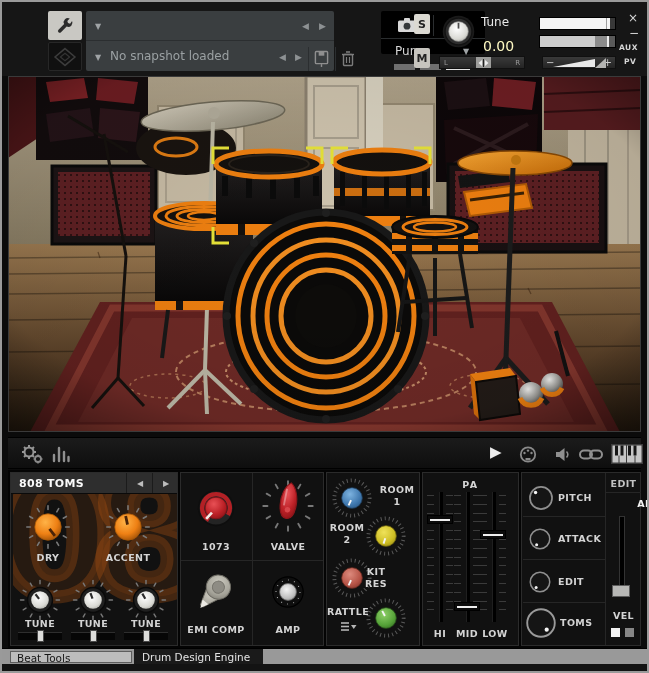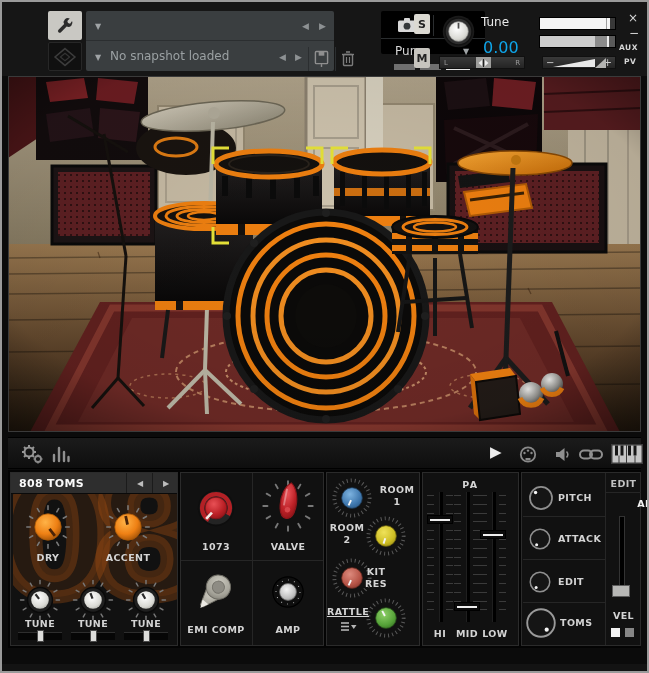--- a/index.html
+++ b/index.html
@@ -20,21 +20,21 @@
   .navarr{position:absolute;font-size:9px;color:#8d9193;}
   .vsep{position:absolute;width:1px;background:#2b2e30;}
   .pblock{left:336px;top:9px;width:104px;height:43px;background:#000000;border-radius:2px;margin-left:43px;}
   .pbrow1{position:absolute;left:0;top:0;width:100%;height:28px;border-bottom:1px solid #2a2d2f;box-sizing:border-box;}
   .purgetxt{position:absolute;left:14px;top:33px;font-size:12px;color:#d6d6d6;}
   .mbar{position:absolute;height:6px;width:21px;top:53px;background:#6f6f6f;}
   .smbtn{width:16px;height:20px;font-size:11px;font-weight:bold;color:#222;border-radius:2px;}
   .sbtn{left:412px;top:12px;background:#dbd9d2;}
   .mbtn{left:412px;top:46px;background:#c7c5bf;}
   .tunelbl{left:479px;top:13px;font-size:12px;color:#eaeaea;}
-  .tuneval{left:481px;top:36px;font-size:16px;color:#0ea5e9;}
+  .tuneval{left:481px;top:36px;font-size:14px;color:#fef9c3;}
   .meter{left:537px;width:77px;height:13px;border:1px solid #000;box-sizing:border-box;}
   .m1{top:15px;background:linear-gradient(90deg,#f4f4f4 0 88%,#9d9d9d 88% 90%,#f4f4f4 90% 93%,#383838 93% 100%);}
   .m2{top:33px;background:linear-gradient(90deg,#cdcdcd 0 74%,#8b8b8b 74% 90%,#ececec 90% 92%,#5a5a5a 92% 100%);}
   .pan{left:437px;top:54px;width:86px;height:13px;background:linear-gradient(#3a3a3a,#242424);border:1px solid #101010;box-sizing:border-box;}
   .pan .l,.pan .r{position:absolute;top:2px;font-size:7px;color:#9a9a9a;}
   .panhandle{position:absolute;left:36px;top:0;width:15px;height:11px;background:#9c9c9a;display:flex;align-items:center;justify-content:center;}
   .vol{left:540px;top:54px;width:74px;height:13px;background:linear-gradient(#3a3a3a,#242424);border:1px solid #101010;box-sizing:border-box;}
   .vol .minus,.vol .plus{position:absolute;top:0px;font-size:10px;color:#cfcfcf;}
   .wedge{position:absolute;left:10px;top:2px;width:42px;height:8px;background:#e9e9e9;clip-path:polygon(0 100%,100% 0,100% 100%);}
   .volhandle{position:absolute;left:52px;top:1px;width:11px;height:10px;background:#b4b4b2;clip-path:polygon(0 100%,100% 0,100% 100%);}
@@ -699,21 +699,21 @@
     <div>KIT</div>
       <div>RES</div>
   </div>
   <svg class="abs" style="left:363px;top:595px;" width="46" height="46" viewBox="0 0 60 60">
     <circle cx="30" cy="30" r="23" fill="none" stroke="#5a5a5a" stroke-width="5" stroke-dasharray="1.3 4"></circle>
     <circle cx="30" cy="30" r="13.5" fill="url(#gGrn)" stroke="#27511a" stroke-width="1"></circle>
     <g transform="rotate(-28 30 30)">
         <line x1="30" y1="19.5" x2="30" y2="27" stroke="#f5f5f5" stroke-width="2.5"></line>
       </g>
   </svg>
-  <span class="lbl" style="left:326px;top:606px;width:44px;text-decoration:underline;">RATTLE</span>
+  <span class="lbl" style="left:326px;top:606px;width:44px;">RATTLE</span>
   <svg class="abs" style="left:340px;top:621px;" width="17" height="11" viewBox="0 0 17 11">
     <g stroke="#b5b5b5" stroke-width="1.6">
         <line x1="1" y1="2" x2="9" y2="2"></line>
         <line x1="1" y1="5.5" x2="9" y2="5.5"></line>
         <line x1="1" y1="9" x2="9" y2="9"></line>
       </g>
     <polygon points="11,4 16.5,4 13.75,8" fill="#b5b5b5"></polygon>
   </svg>
 
   <div class="abs sec" style="left:422px;top:472px;width:97px;height:174px;"></div>
@@ -774,16 +774,20 @@
     <circle cx="20" cy="20" r="13" fill="#151515" stroke="#8f8f8f" stroke-width="2"></circle>
     <circle cx="14.8" cy="27.4" r="2" fill="#f5f5f5"></circle>
   </svg>
   <span class="lbl" style="left:558px;top:576px;width:44px;text-align:left;">EDIT</span>
   <svg class="abs" style="left:522px;top:604px;" width="38" height="38" viewBox="0 0 40 40">
     <circle cx="20" cy="20" r="14.5" fill="#151515" stroke="#9a9a9a" stroke-width="2"></circle>
     <circle cx="26" cy="27" r="2.2" fill="#f5f5f5"></circle>
   </svg>
   <span class="lbl" style="left:560px;top:617px;width:48px;text-align:left;">TOMS</span>
 
+  <div class="abs tabstrip">
+    <div class="tab1">Beat Tools</div>
+    <div class="tab2">Drum Design Engine</div>
+  </div>
   <div class="abs botfill"></div>
 
   <div class="frame"></div>
 </div>
 
 </body></html>

